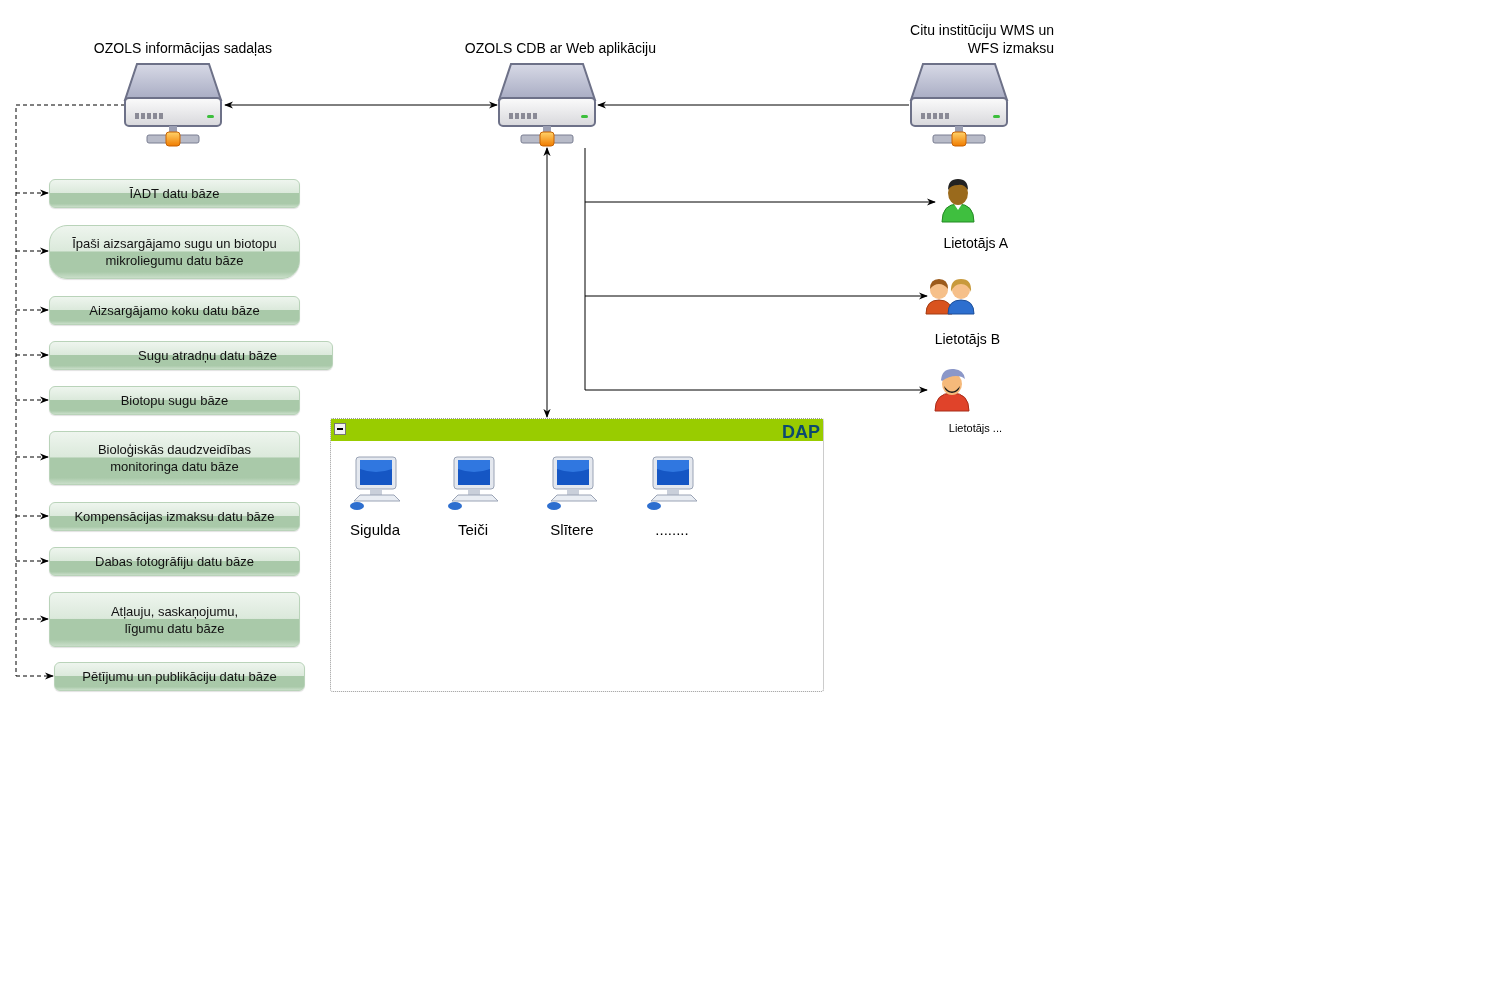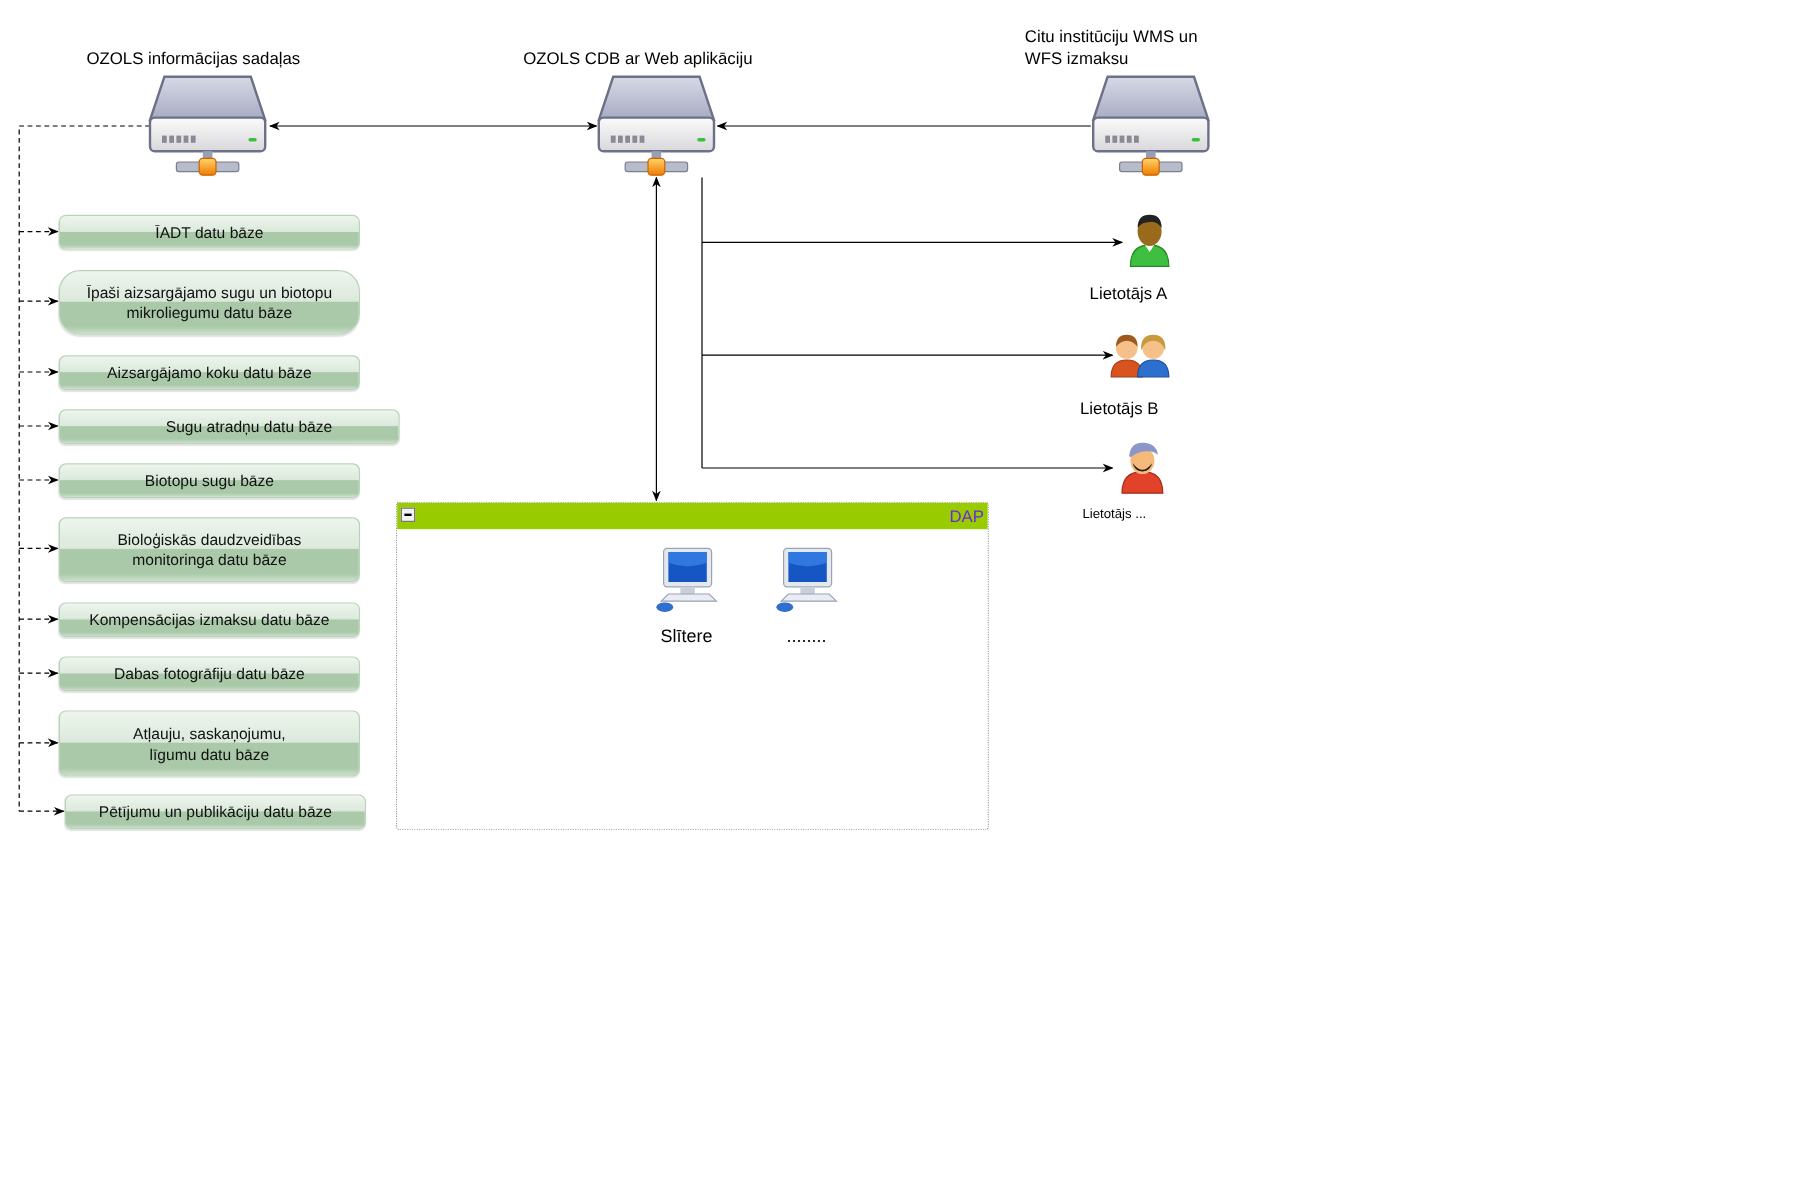--- a/index.html
+++ b/index.html
@@ -1,39 +1,39 @@
 <!DOCTYPE html>
 <html><head>
   <meta charset="utf-8">
   <style>
     html, body { margin:0; padding:0; background:#ffffff; }
     body { width:1496px; height:997px; position:relative; overflow:hidden;
            font-family:"Liberation Sans", sans-serif; color:#000; }
     .abs { position:absolute; }
-    .lbl { position:absolute; font-size:14px; text-align:left; line-height:18px; white-space:nowrap; }
+    .lbl { position:absolute; font-size:14px; text-align:right; line-height:18px; white-space:nowrap; }
     svg.lines { position:absolute; left:0; top:0; }
 
     
     .server { position:absolute; width:100px; height:86px; }
 
     
     .db { position:absolute; border:1px solid #b9d3b9; border-radius:6px;
           background:linear-gradient(#eef5ee 0%, #dbe9db 48%, #a9c9a9 50%, #a9c9a9 88%, #c9dec9 100%);
           box-shadow:0 1px 1px rgba(0,0,0,0.12);
           display:flex; align-items:center; justify-content:center;
           font-size:13px; text-align:center; line-height:17px; color:#111; }
 
     
     .dap { position:absolute; left:330px; top:418px; width:492px; height:272px;
            border:1px dotted #999; border-radius:3px; background:#fff; }
     .dap-head { position:absolute; left:0; top:0; right:0; height:22px; background:#99cc00; }
     .dap-collapse { position:absolute; left:3px; top:4px; width:12px; height:12px;
                     background:#f2f2f2; border:1px solid #777; box-sizing:border-box; }
     .dap-collapse::after { content:""; position:absolute; left:2px; top:4px; width:6px; height:2px; background:#000; }
-    .dap-title { position:absolute; right:3px; top:3px; font-size:14px; color:#6d28d9; }
+    .dap-title { position:absolute; right:3px; top:3px; font-size:18px; color:#0c4a6e;font-weight:bold; }
     .node { position:absolute; width:80px; text-align:center; }
     .node .cap { font-size:15px; margin-top:4px; }
     .user { position:absolute; text-align:center; }
   </style>
 </head>
 <body>
 
 <svg class="lines" width="1496" height="997">
   <defs>
     <marker id="arr" viewBox="0 0 10 10" refX="9" refY="5" markerWidth="9" markerHeight="9" orient="auto-start-reverse">
@@ -218,21 +218,43 @@
   </svg>
   <div class="lbl" style="position:static; margin-top:3px; font-size:11px;">Lietotājs ...</div>
 </div>
 
 <div class="dap">
   <div class="dap-head">
     <div class="dap-collapse"></div>
     <div class="dap-title">DAP</div>
   </div>
 
-
+  <div class="node" style="left:4px; top:36px;">
+    <svg width="54" height="58" viewBox="0 0 54 58">
+      <rect x="8" y="2" width="40" height="32" rx="3" fill="#e4e8ef" stroke="#9aa3b5"></rect>
+      <rect x="12" y="5" width="32" height="25" fill="#1556c4"></rect>
+      <path d="M12,5 H44 V14 Q28,20 12,14 Z" fill="#3c86ec" opacity="0.7"></path>
+      <rect x="22" y="34" width="12" height="6" fill="#c9cfda"></rect>
+      <path d="M6,46 L12,40 H46 L52,46 Z" fill="#e9edf3" stroke="#9aa3b5"></path>
+      <ellipse cx="9" cy="51" rx="7" ry="4" fill="#2e6fcf"></ellipse>
+    </svg>
+    <div class="cap">Sigulda</div>
+  </div>
+
+  <div class="node" style="left:102px; top:36px;">
+    <svg width="54" height="58" viewBox="0 0 54 58">
+      <rect x="8" y="2" width="40" height="32" rx="3" fill="#e4e8ef" stroke="#9aa3b5"></rect>
+      <rect x="12" y="5" width="32" height="25" fill="#1556c4"></rect>
+      <path d="M12,5 H44 V14 Q28,20 12,14 Z" fill="#3c86ec" opacity="0.7"></path>
+      <rect x="22" y="34" width="12" height="6" fill="#c9cfda"></rect>
+      <path d="M6,46 L12,40 H46 L52,46 Z" fill="#e9edf3" stroke="#9aa3b5"></path>
+      <ellipse cx="9" cy="51" rx="7" ry="4" fill="#2e6fcf"></ellipse>
+    </svg>
+    <div class="cap">Teiči</div>
+  </div>
 
   <div class="node" style="left:201px; top:36px;">
     <svg width="54" height="58" viewBox="0 0 54 58">
       <rect x="8" y="2" width="40" height="32" rx="3" fill="#e4e8ef" stroke="#9aa3b5"></rect>
       <rect x="12" y="5" width="32" height="25" fill="#1556c4"></rect>
       <path d="M12,5 H44 V14 Q28,20 12,14 Z" fill="#3c86ec" opacity="0.7"></path>
       <rect x="22" y="34" width="12" height="6" fill="#c9cfda"></rect>
       <path d="M6,46 L12,40 H46 L52,46 Z" fill="#e9edf3" stroke="#9aa3b5"></path>
       <ellipse cx="9" cy="51" rx="7" ry="4" fill="#2e6fcf"></ellipse>
     </svg>

